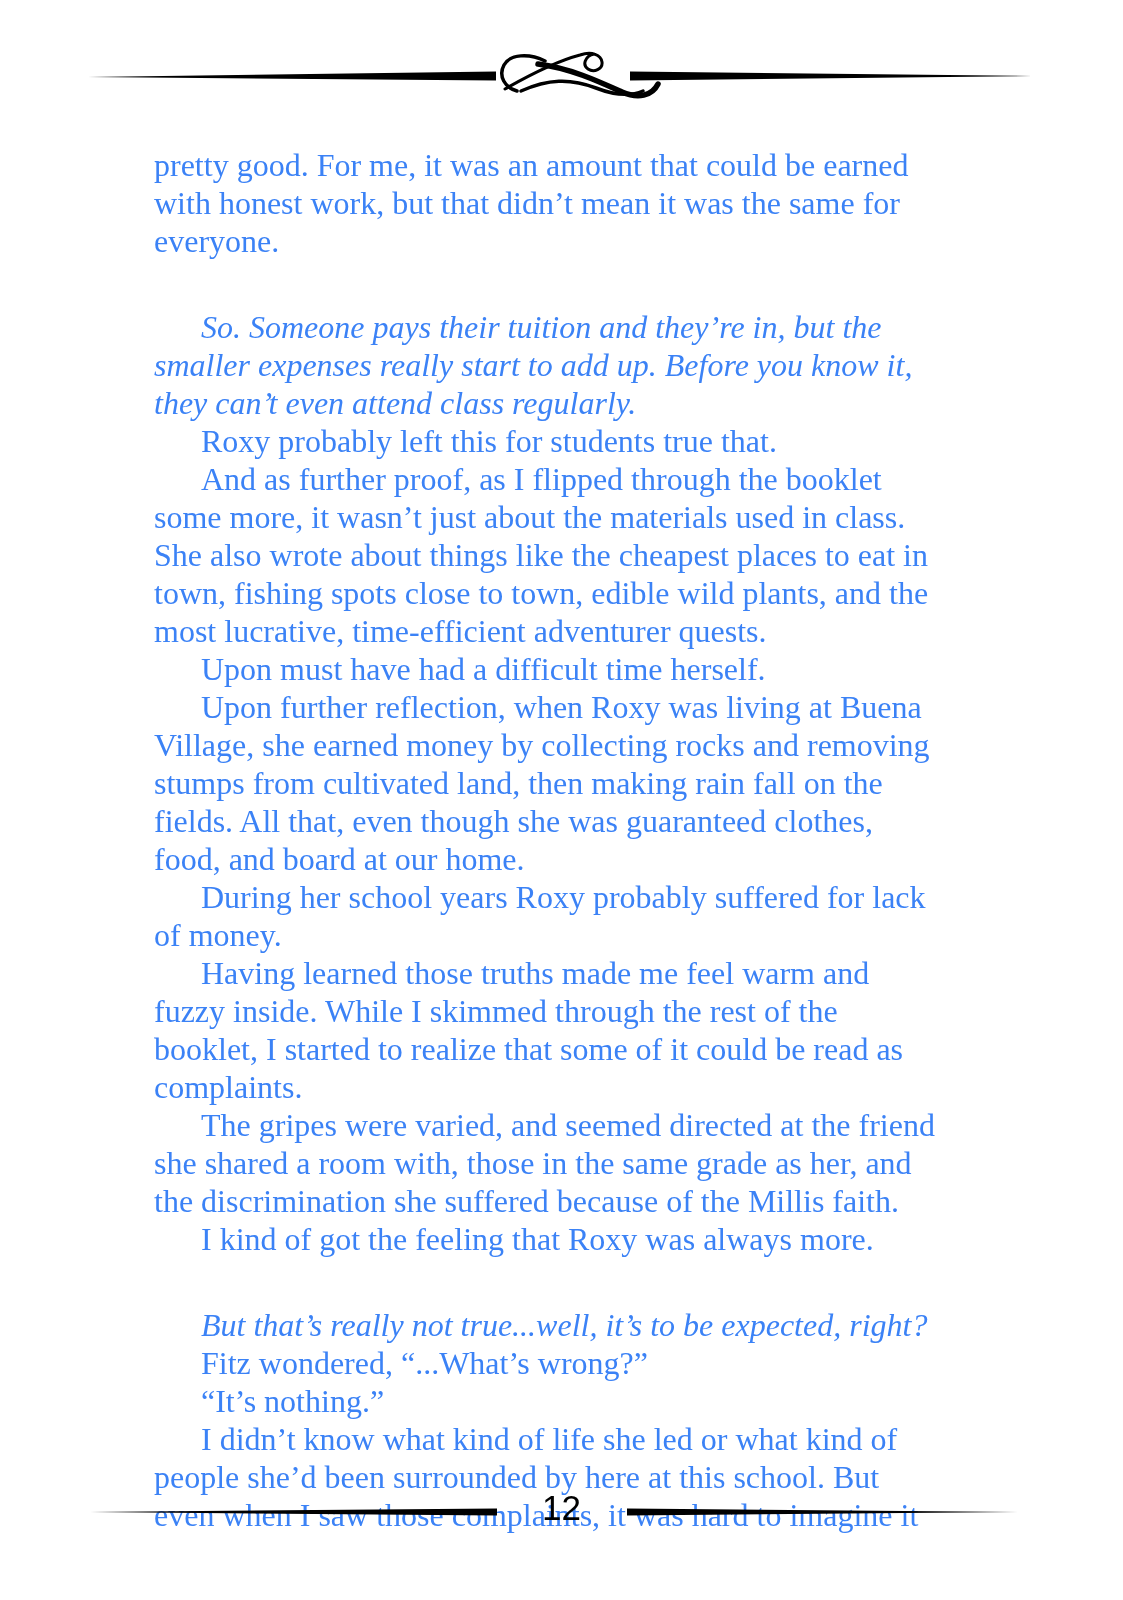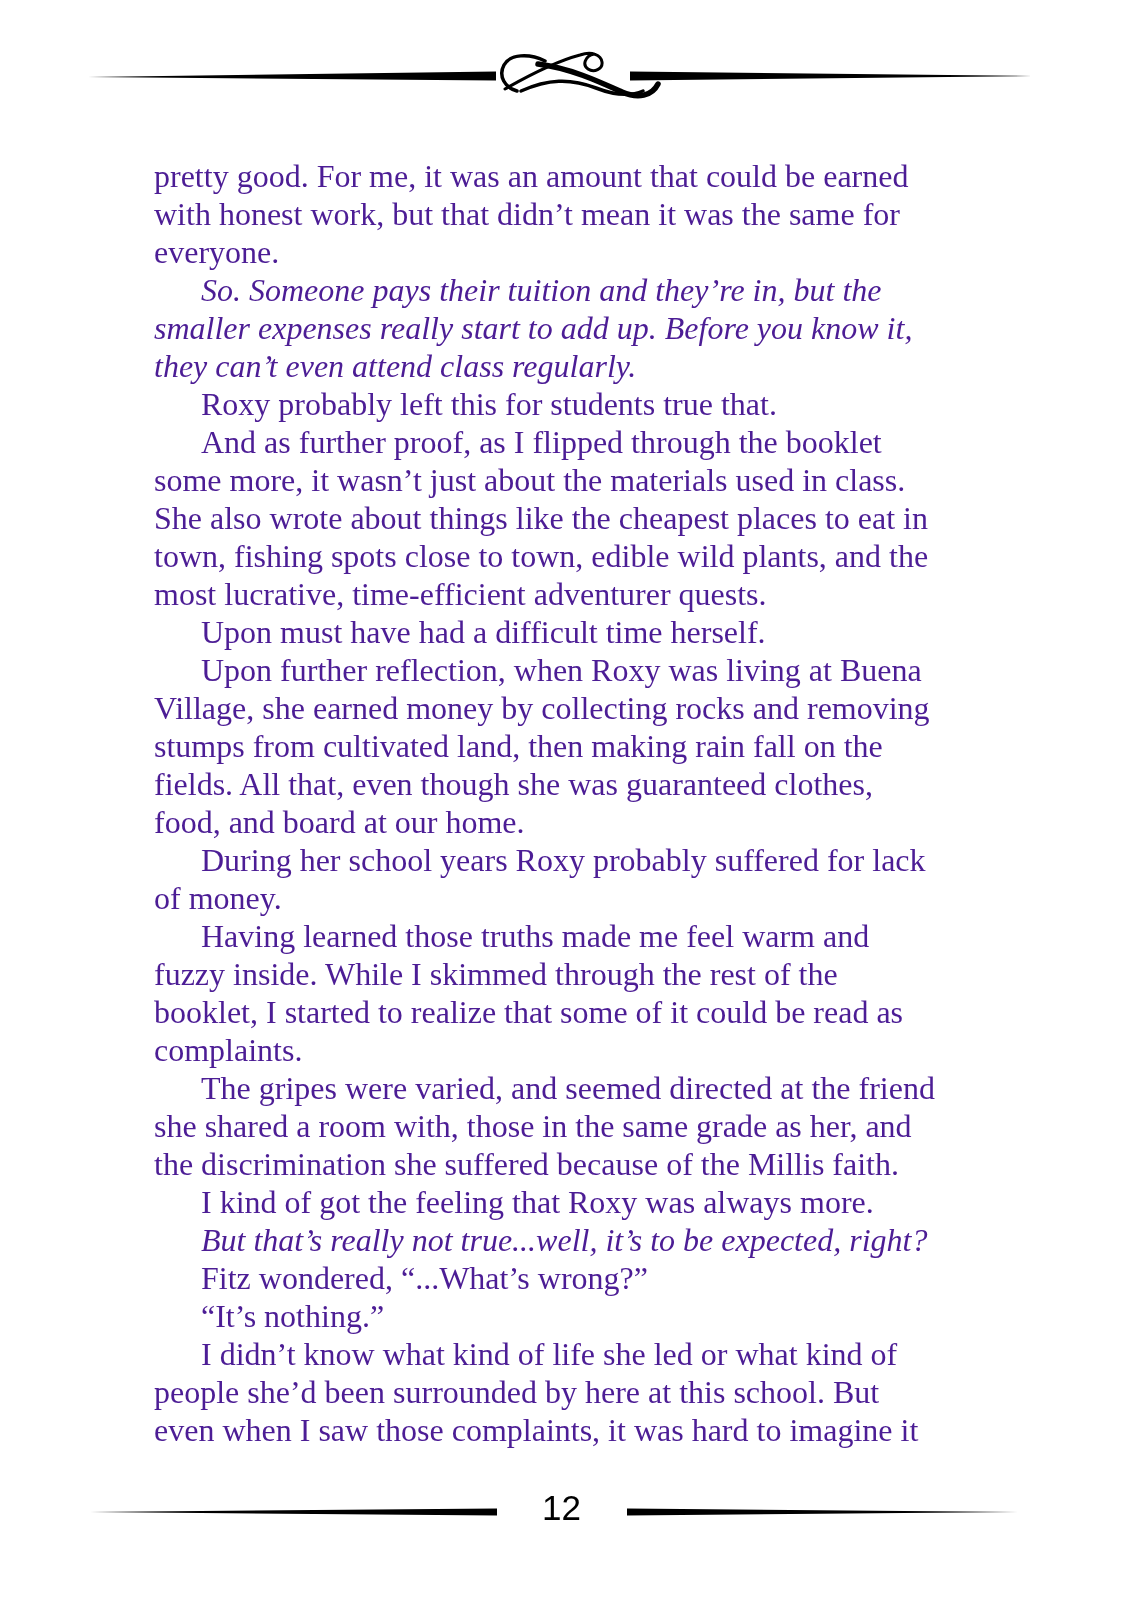--- a/index.html
+++ b/index.html
@@ -16,33 +16,33 @@
     font-family: "Liberation Serif", serif;
   }
   .header-decor {
     position: absolute;
     top: 0;
     left: 0;
   }
   .text-block {
     position: absolute;
     left: 154px;
-    top: 157px;
+    top: 146px;
     width: 930px;
     font-size: 32px;
     line-height: 38px;
-    color: #4c1d95;
+    color: #3b82f6;
     text-align: left;
   }
   .para {
     margin: 0;
     white-space: pre-line;
   }
   .para.indent { text-indent: 47px; }
-  .para.italic { font-style: italic; }
+  .para.italic { font-style: italic; margin-top: 48px; }
   .footer-decor {
     position: absolute;
     top: 1480px;
     left: 0;
   }
   .page-number {
     position: absolute;
     top: 1490px;
     left: 0;
     width: 1123px;

